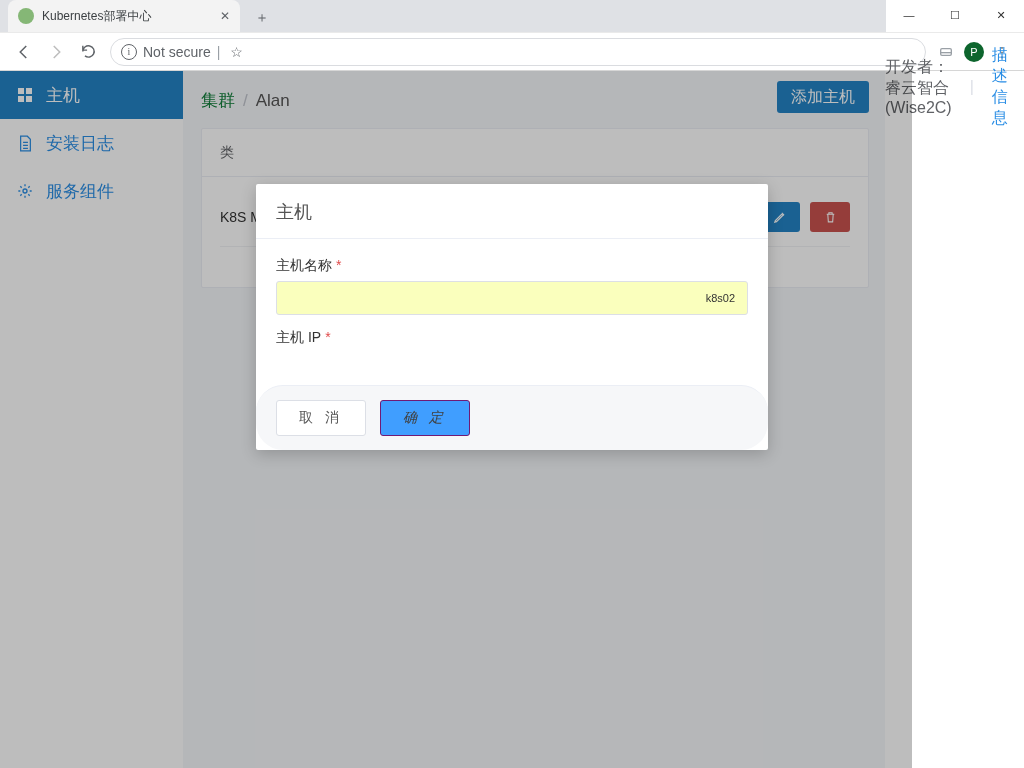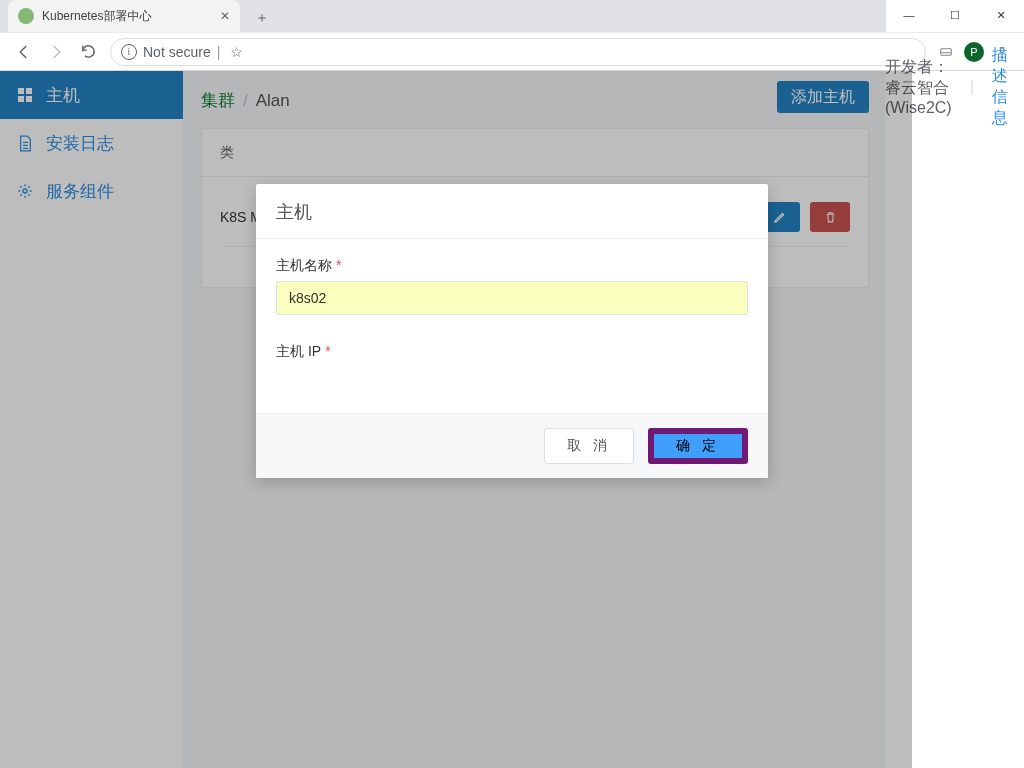--- a/index.html
+++ b/index.html
@@ -61,32 +61,33 @@
   
   .footer { height: 32px; display: flex; align-items: center; justify-content: center; font-size: 16px; color: #606266; gap: 18px; }
   .footer .link { color: #2a8ee5; }
   .footer .pipe { color: #dcdfe6; }
 
   
   .overlay { position: absolute; inset: 0; background: rgba(0,0,0,0.26); }
   .modal { position: absolute; left: 256px; top: 113px; width: 512px; background: #fff; border-radius: 2px; box-shadow: 0 4px 16px rgba(0,0,0,0.2); }
   .modal-head { padding: 16px 20px 14px 20px; border-bottom: 1px solid #ebeef5; font-size: 18px; color: #555; }
   .modal-body { padding: 18px 20px 24px 20px; }
-  .form-group { margin-bottom: 28px; }
+  .form-group { margin-bottom: 14px; }
   .form-label { font-size: 14px; color: #333; margin-bottom: 6px; display: block; }
   .req { color: #e04b4b; margin-left: 4px; }
   .form-input {
     width: 100%; height: 34px; border: 1px solid #dcdfe6; border-radius: 3px;
-    padding: 0 12px; font-size: 14px; color: #333; outline: none;
+    padding: 0 12px; font-size: 11px; color: #333; outline: none;
     background: #faffbd; 
+    text-align: right;
   }
-  .modal-foot { padding: 14px 20px; background: #f6f7f9; display: flex; justify-content: flex-end; gap: 14px; border-top: 1px solid #ebeef5; }
+  .modal-foot { padding: 14px 20px; background: #f6f7f9; display: flex; gap: 14px; border-top: 1px solid #ebeef5; border-radius: 27px; }
   .btn { height: 36px; padding: 0 22px; border-radius: 3px; font-size: 14px; display: flex; align-items: center; cursor: pointer; letter-spacing: 4px; }
   .btn-default { background: #fff; border: 1px solid #dcdfe6; color: #555; }
-  .btn-primary { background: #409eff; border: 6px solid #701a75; color: #000000; }
+  .btn-primary { background: #409eff; border: 1px solid #701a75; color: #404040; font-style: italic; }
 
   
   svg { display: block; }
 </style>
 </head>
 <body>
 
 <div class="window-frame">
 
   <div class="titlebar">

